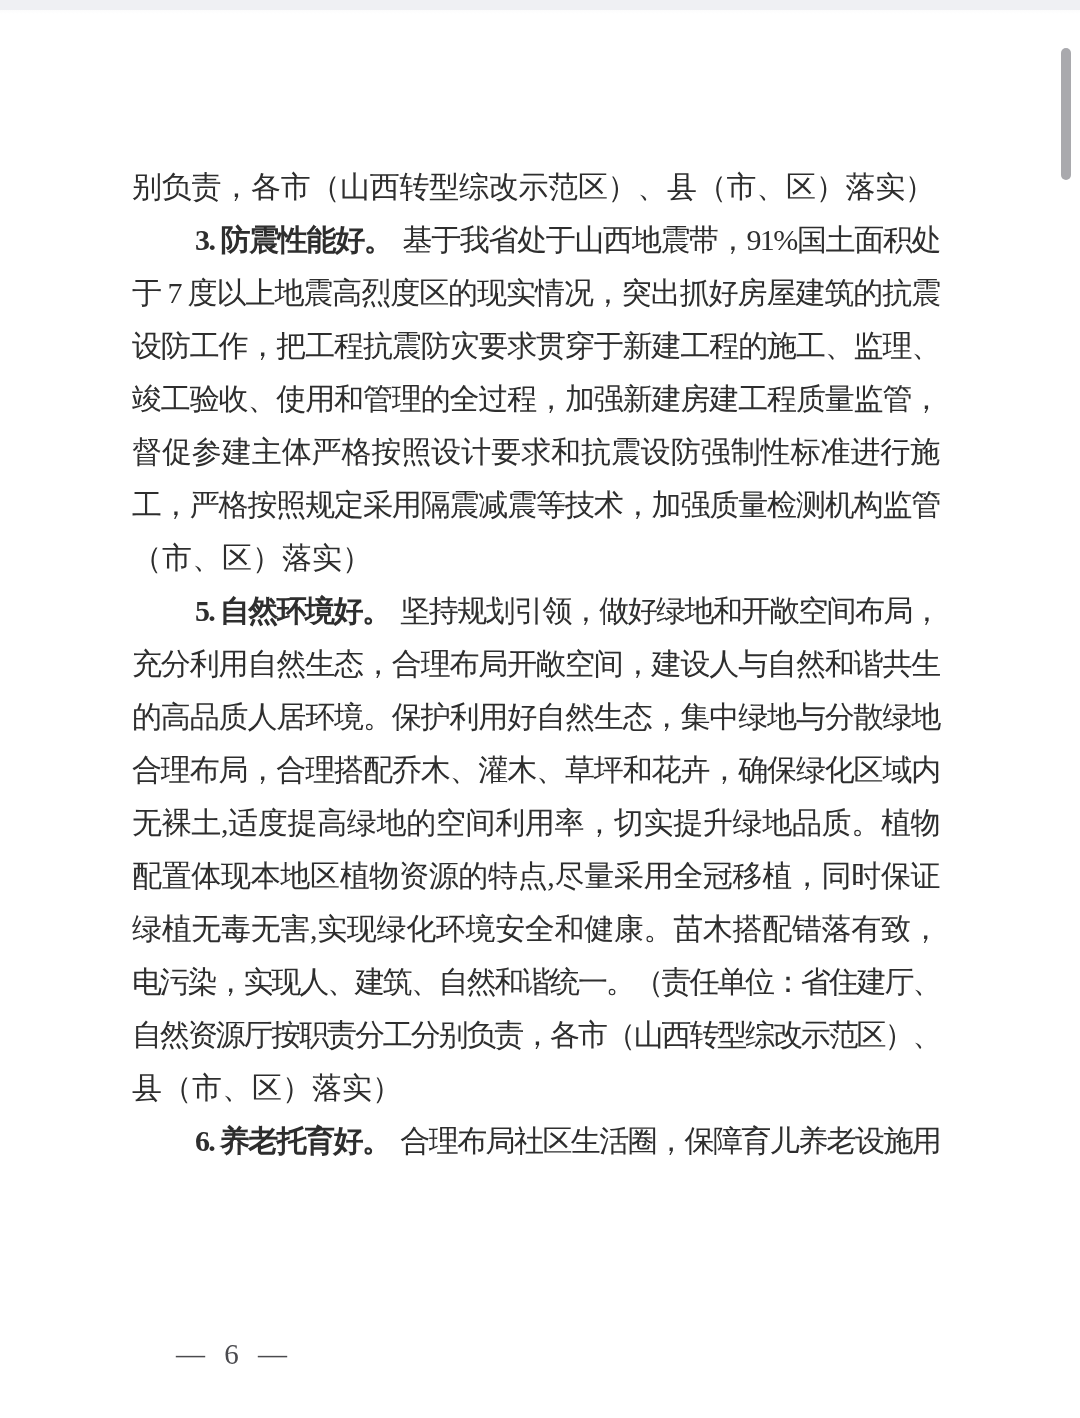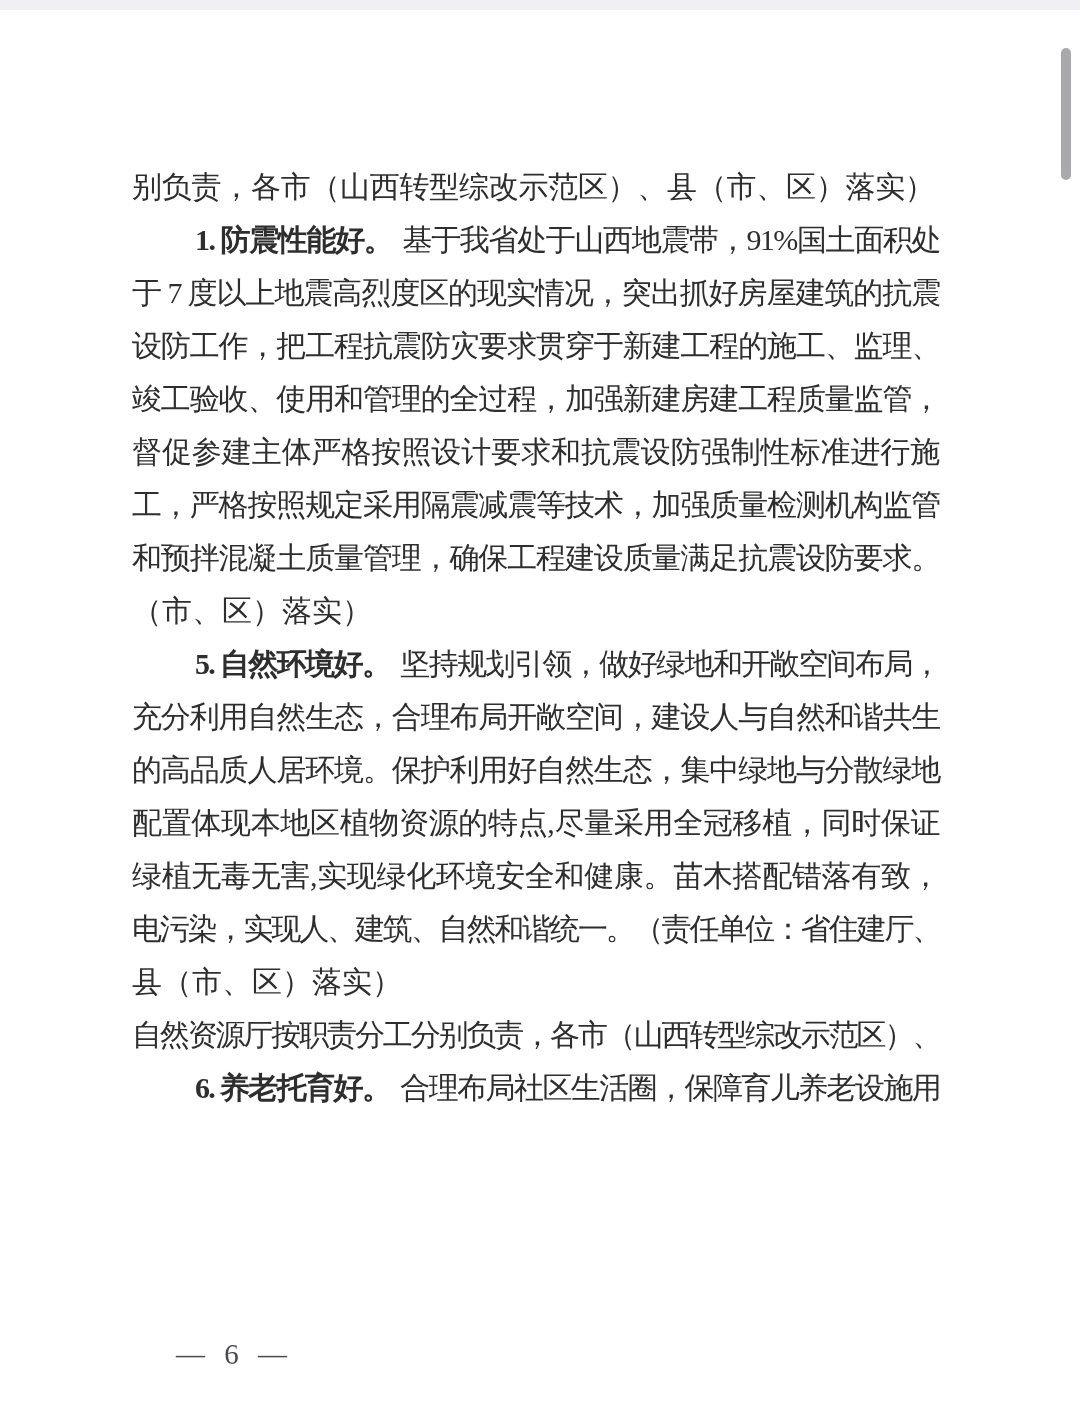--- a/index.html
+++ b/index.html
@@ -57,35 +57,36 @@
   }
 </style>
 </head>
 <body>
 
 <div class="page">
   <div class="scan-edge-top"></div>
 
   <div class="text-block">
     <div class="line" style="letter-spacing: -0.274074px;">别负责，各市（山西转型综改示范区）、县（市、区）落实）</div>
-    <div class="line j indent" style="letter-spacing: -1.57931px;"><span class="lead">1. 防震性能好。</span><span>基于我省处于山西地震带，91%国土面积处</span></div>
+    <div class="line j indent" style="letter-spacing: -1.57931px;"><span class="lead">3. 防震性能好。</span><span>基于我省处于山西地震带，91%国土面积处</span></div>
     <div class="line j" style="letter-spacing: -1.26667px;">于 7 度以上地震高烈度区的现实情况，突出抓好房屋建筑的抗震</div>
     <div class="line j" style="letter-spacing: -1.34286px;">设防工作，把工程抗震防灾要求贯穿于新建工程的施工、监理、</div>
     <div class="line j" style="letter-spacing: -1.34286px;">竣工验收、使用和管理的全过程，加强新建房建工程质量监管，</div>
     <div class="line j" style="letter-spacing: -0.274074px;">督促参建主体严格按照设计要求和抗震设防强制性标准进行施</div>
     <div class="line j" style="letter-spacing: -1.34286px;">工，严格按照规定采用隔震减震等技术，加强质量检测机构监管</div>
-    <div class="line j" style="letter-spacing: -1.34286px;">和预拌混凝土质量管理，确保工程建设质量满足抗震设防要求。</div>
     <div class="line">（市、区）落实）</div>
     <div class="line j indent" style="letter-spacing: -1.80714px;"><span class="lead">5. 自然环境好。</span><span>坚持规划引领，做好绿地和开敞空间布局，</span></div>
     <div class="line j" style="letter-spacing: -1.34286px;">充分利用自然生态，合理布局开敞空间，建设人与自然和谐共生</div>
     <div class="line j" style="letter-spacing: -1.34286px;">的高品质人居环境。保护利用好自然生态，集中绿地与分散绿地</div>
+    <div class="line j" style="letter-spacing: -1.34286px;">合理布局，合理搭配乔木、灌木、草坪和花卉，确保绿化区域内</div>
+    <div class="line j" style="letter-spacing: -0.557143px;">无裸土,适度提高绿地的空间利用率，切实提升绿地品质。植物</div>
     <div class="line j" style="letter-spacing: -0.557143px;">配置体现本地区植物资源的特点,尽量采用全冠移植，同时保证</div>
     <div class="line j" style="letter-spacing: -0.557143px;">绿植无毒无害,实现绿化环境安全和健康。苗木搭配错落有致，</div>
     <div class="line j" style="letter-spacing: -2.33793px;">电污染，实现人、建筑、自然和谐统一。（责任单位：省住建厅、</div>
+    <div class="line j" style="letter-spacing: -2.33793px;">自然资源厅按职责分工分别负责，各市（山西转型综改示范区）、</div>
     <div class="line">县（市、区）落实）</div>
-    <div class="line j" style="letter-spacing: -2.33793px;">自然资源厅按职责分工分别负责，各市（山西转型综改示范区）、</div>
     <div class="line j indent" style="letter-spacing: -1.80714px;"><span class="lead">6. 养老托育好。</span><span>合理布局社区生活圈，保障育儿养老设施用</span></div>
   </div>
 
   <div class="footer">— 6 —</div>
 
   <div class="scrollbar-thumb"></div>
 </div>
 
 </body></html>

